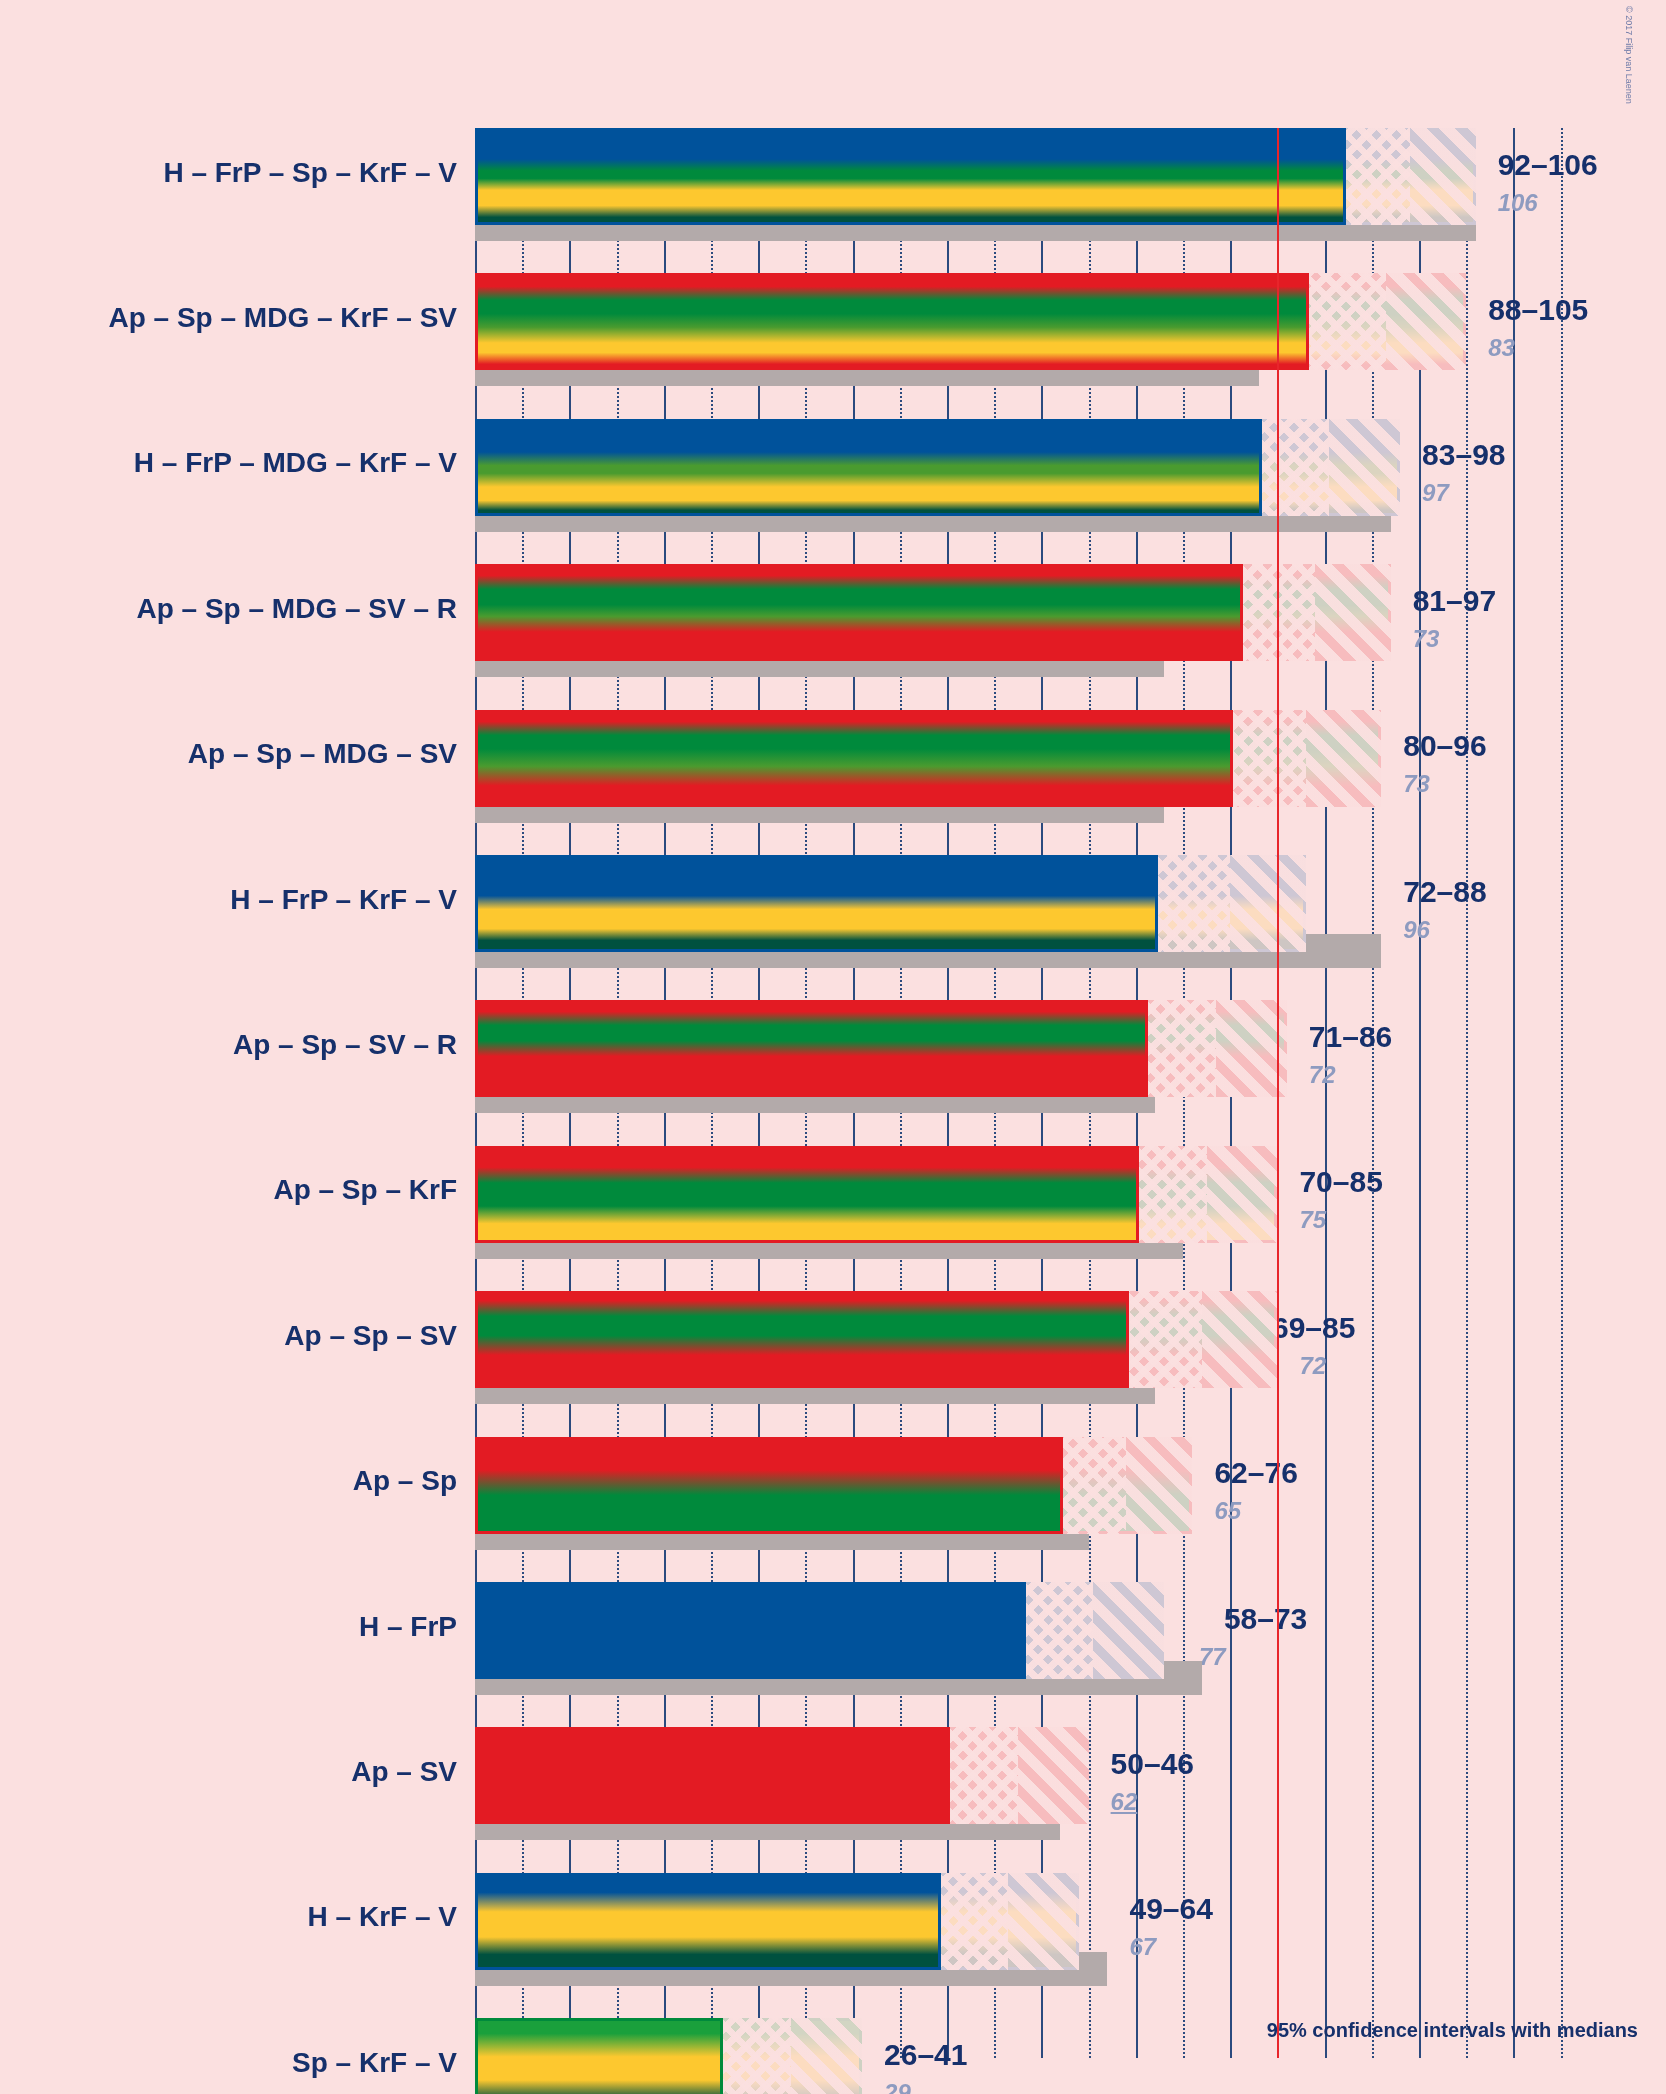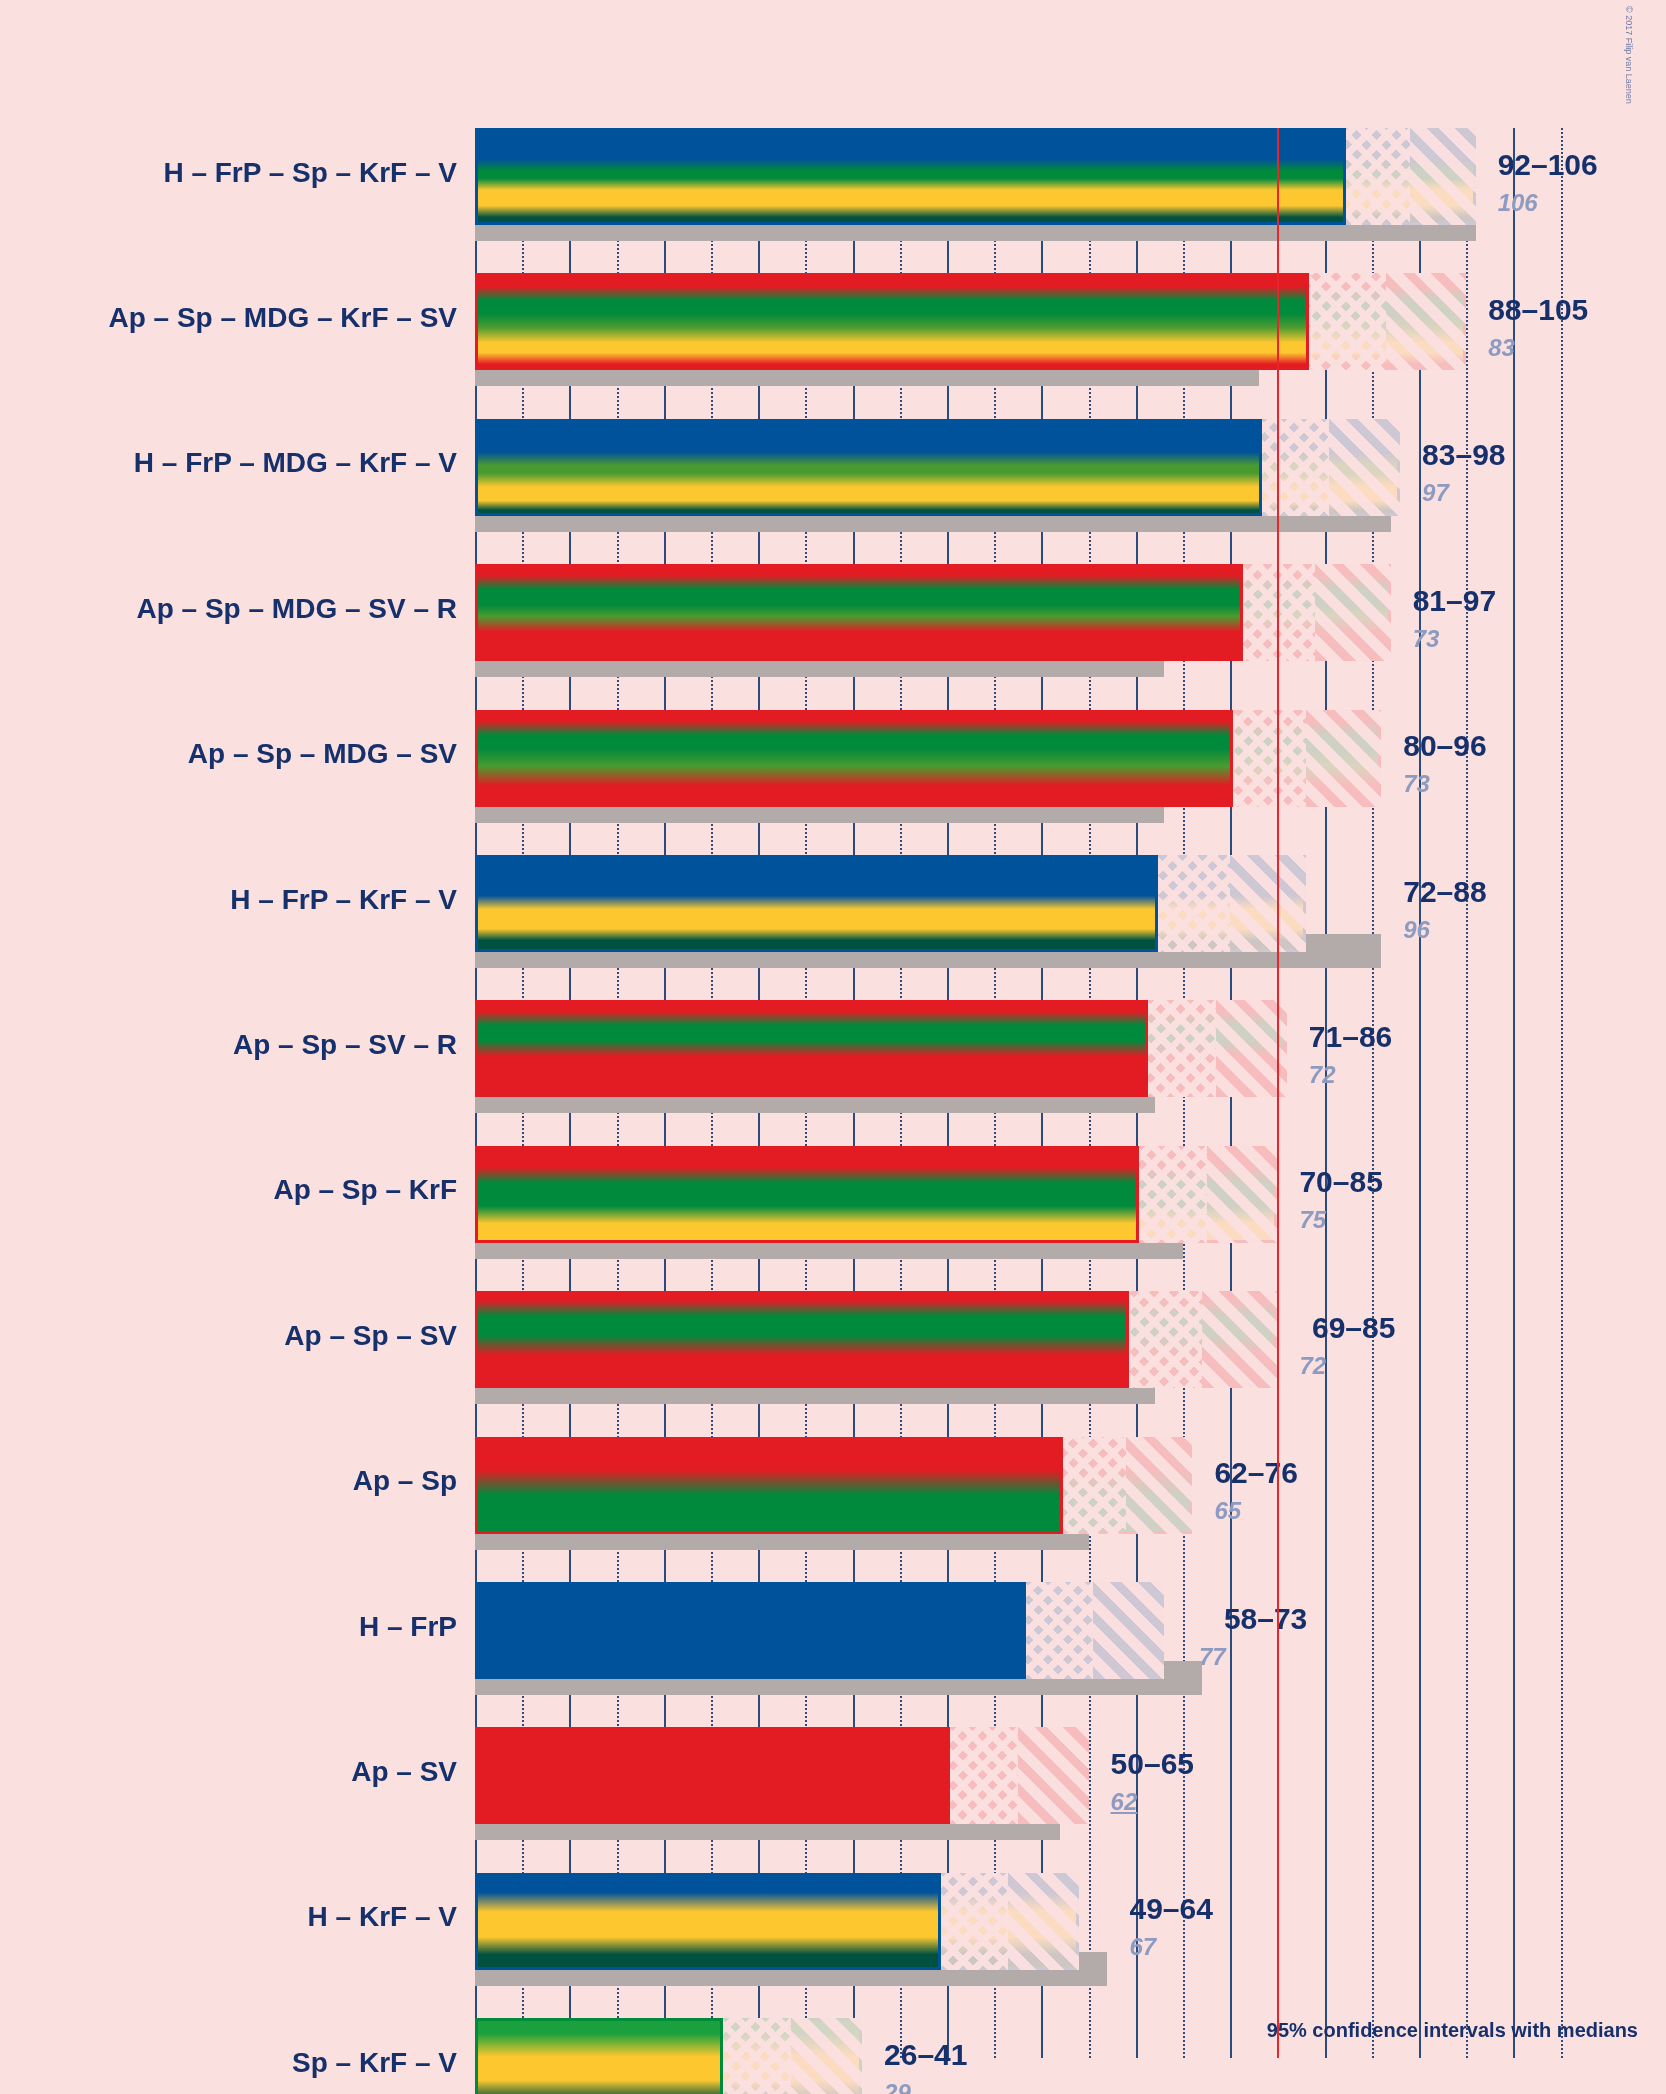--- a/index.html
+++ b/index.html
@@ -243,21 +243,21 @@
       <div class="row" style="top: 1163.2px; height: 97px;">
         <div class="median-bar" style="width: 679.68px; top: 79px;"></div>
         <div class="bar" style="width: 802.4px;">
           <div class="bar-fill" style="background: linear-gradient(rgb(227, 27, 35) 0%, rgb(227, 27, 35) 10%, rgb(0, 138, 60) 26%, rgb(0, 138, 60) 46%, rgb(227, 27, 35) 66%, rgb(227, 27, 35) 100%);"></div>
           <div class="ci-cross" style="left: 651.36px; width: 75.52px; background-image: repeating-linear-gradient(45deg, transparent 0px, transparent 7px, rgba(251, 224, 224, 0.95) 7px, rgba(251, 224, 224, 0.95) 14px), repeating-linear-gradient(-45deg, transparent 0px, transparent 7px, rgba(251, 224, 224, 0.95) 7px, rgba(251, 224, 224, 0.95) 14px);"></div>
           <div class="ci-diag" style="left: 726.88px; width: 75.52px; background-image: repeating-linear-gradient(45deg, transparent 0px, transparent 9px, rgba(251, 224, 224, 0.95) 9px, rgba(251, 224, 224, 0.95) 20px);"></div>
           <div class="bar-outline" style="border-color: rgb(227, 27, 35);"></div>
           <div style="position: absolute; top: 0px; height: 100%; width: 3px; z-index: 5; background: rgb(227, 27, 35); left: 651.36px;"></div>
         </div>
         <div class="row-label" style="top: 28.5px;">Ap – Sp – SV</div>
-        <div class="range-label" style="left: 837px; top: 19.5px;">69–85</div>
+        <div class="range-label" style="left: 797px; top: 19.5px;">69–85</div>
         <div class="median-label" style="left: 824.4px; top: 60.5px;">72</div>
       </div>
       <div class="row" style="top: 1308.6px; height: 97px;">
         <div class="median-bar" style="width: 613.6px; top: 79px;"></div>
         <div class="bar" style="width: 717.44px;">
           <div class="bar-fill" style="background: linear-gradient(rgb(227, 27, 35) 0%, rgb(227, 27, 35) 34%, rgb(0, 138, 60) 60%, rgb(0, 138, 60) 100%);"></div>
           <div class="ci-cross" style="left: 585.28px; width: 66.08px; background-image: repeating-linear-gradient(45deg, transparent 0px, transparent 7px, rgba(251, 224, 224, 0.95) 7px, rgba(251, 224, 224, 0.95) 14px), repeating-linear-gradient(-45deg, transparent 0px, transparent 7px, rgba(251, 224, 224, 0.95) 7px, rgba(251, 224, 224, 0.95) 14px);"></div>
           <div class="ci-diag" style="left: 651.36px; width: 66.08px; background-image: repeating-linear-gradient(45deg, transparent 0px, transparent 9px, rgba(251, 224, 224, 0.95) 9px, rgba(251, 224, 224, 0.95) 20px);"></div>
           <div class="bar-outline" style="border-color: rgb(227, 27, 35);"></div>
           <div style="position: absolute; top: 0px; height: 100%; width: 3px; z-index: 5; background: rgb(227, 27, 35); left: 585.28px;"></div>
@@ -282,21 +282,21 @@
       <div class="row" style="top: 1599.4px; height: 97px;">
         <div class="median-bar" style="width: 585.28px; top: 79px;"></div>
         <div class="bar" style="width: 613.6px;">
           <div class="bar-fill" style="background: linear-gradient(rgb(227, 27, 35) 0%, rgb(227, 27, 35) 100%);"></div>
           <div class="ci-cross" style="left: 472px; width: 70.8px; background-image: repeating-linear-gradient(45deg, transparent 0px, transparent 7px, rgba(251, 224, 224, 0.95) 7px, rgba(251, 224, 224, 0.95) 14px), repeating-linear-gradient(-45deg, transparent 0px, transparent 7px, rgba(251, 224, 224, 0.95) 7px, rgba(251, 224, 224, 0.95) 14px);"></div>
           <div class="ci-diag" style="left: 542.8px; width: 70.8px; background-image: repeating-linear-gradient(45deg, transparent 0px, transparent 9px, rgba(251, 224, 224, 0.95) 9px, rgba(251, 224, 224, 0.95) 20px);"></div>
           <div class="bar-outline" style="border-color: rgb(227, 27, 35);"></div>
           <div style="position: absolute; top: 0px; height: 100%; width: 3px; z-index: 5; background: rgb(227, 27, 35); left: 472px;"></div>
         </div>
         <div class="row-label" style="top: 28.5px;">Ap – SV</div>
-        <div class="range-label" style="left: 635.6px; top: 19.5px;">50–65</div>
+        <div class="range-label" style="left: 635.6px; top: 19.5px;">50–46</div>
         <div class="median-label" style="left: 635.6px; top: 60.5px; text-decoration: underline;">62</div>
       </div>
       <div class="row" style="top: 1744.8px; height: 97px;">
         <div class="median-bar" style="width: 632.48px; top: 79px;"></div>
         <div class="bar" style="width: 604.16px;">
           <div class="bar-fill" style="background: linear-gradient(rgb(0, 82, 155) 0%, rgb(0, 82, 155) 20%, rgb(253, 200, 47) 40%, rgb(253, 200, 47) 66%, rgb(0, 81, 63) 84%, rgb(0, 81, 63) 100%);"></div>
           <div class="ci-cross" style="left: 462.56px; width: 70.8px; background-image: repeating-linear-gradient(45deg, transparent 0px, transparent 7px, rgba(251, 224, 224, 0.95) 7px, rgba(251, 224, 224, 0.95) 14px), repeating-linear-gradient(-45deg, transparent 0px, transparent 7px, rgba(251, 224, 224, 0.95) 7px, rgba(251, 224, 224, 0.95) 14px);"></div>
           <div class="ci-diag" style="left: 533.36px; width: 70.8px; background-image: repeating-linear-gradient(45deg, transparent 0px, transparent 9px, rgba(251, 224, 224, 0.95) 9px, rgba(251, 224, 224, 0.95) 20px);"></div>
           <div class="bar-outline" style="border-color: rgb(0, 82, 155);"></div>
           <div style="position: absolute; top: 0px; height: 100%; width: 3px; z-index: 5; background: rgb(0, 82, 155); left: 462.56px;"></div>

